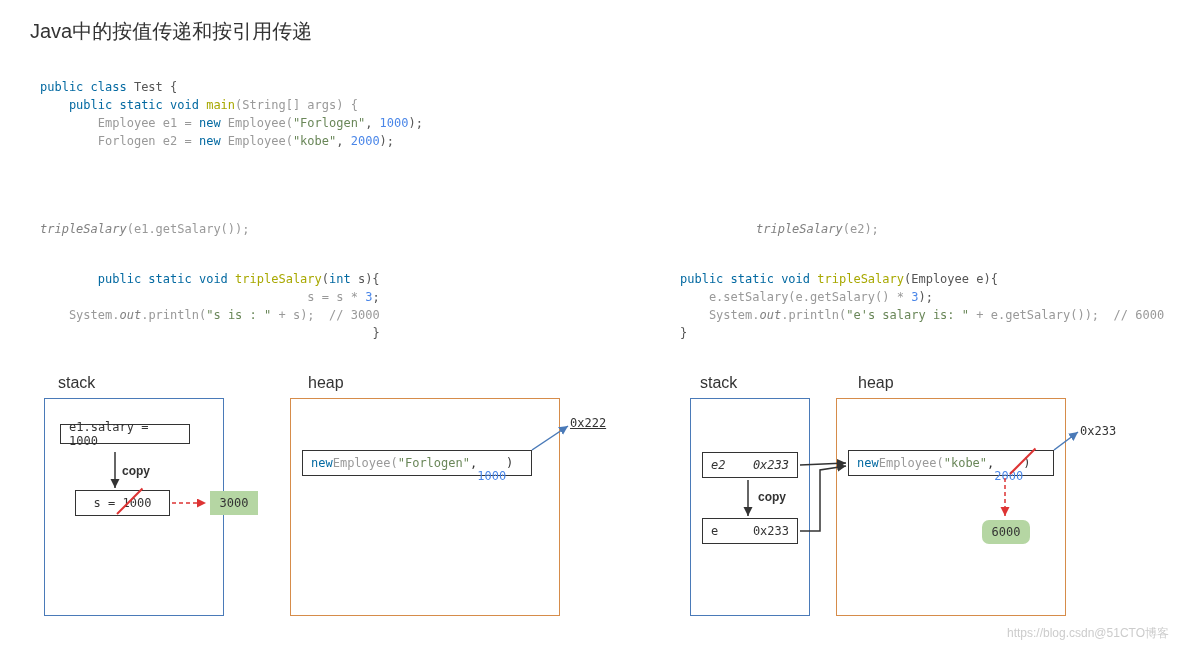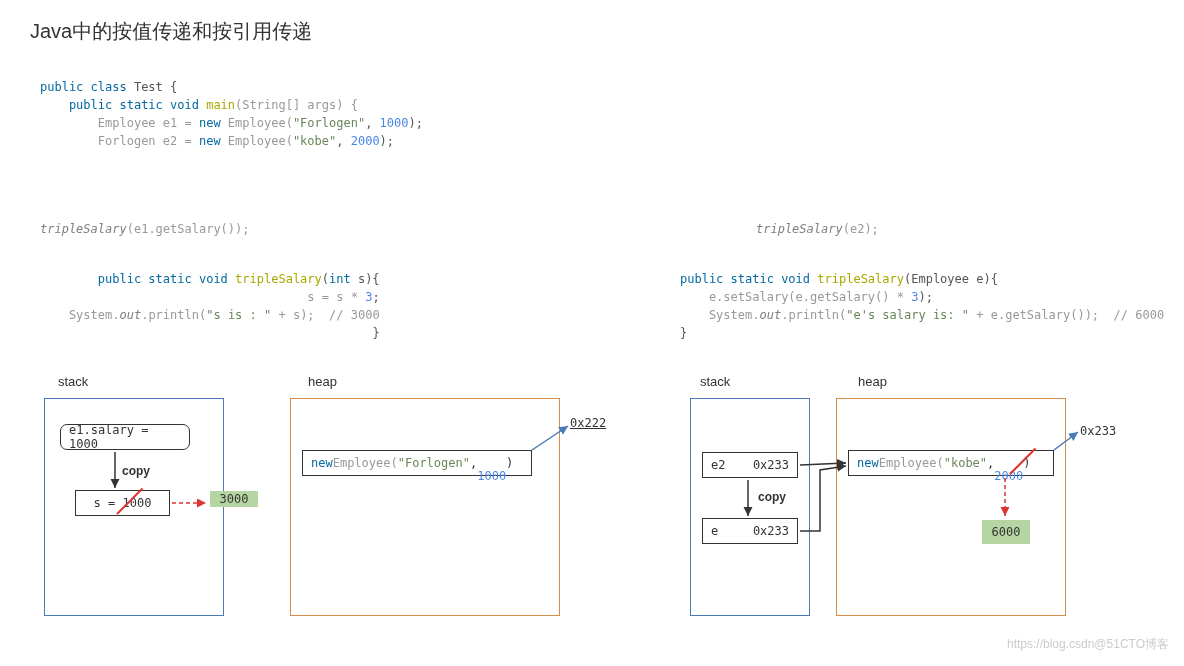--- a/index.html
+++ b/index.html
@@ -27,21 +27,21 @@
     white-space: pre;
   }
   .kw-orange { color: #0369a1; }
   .kw-gray { color: #999; }
   .kw-italic { font-style: italic; color: #808080; }
   .kw-str { color: #6a8759; }
   .kw-num { color: #4a86e8; margin-top: 25px; }
   .kw-comment { color: #999; }
   .kw-method { color: #a8a800; }
   .box-label {
-    font-size: 13px;
+    font-size: 16px;
     color: #333;
     position: absolute;
   }
   .stack-box {
     position: absolute;
     border: 1px solid #4a7ab8;
     background: #fff;
   }
   .heap-box {
     position: absolute;
@@ -82,21 +82,21 @@
     height: 2px;
   }
   .addr-label {
     position: absolute;
     font-size: 12px;
     font-family: Consolas, monospace;
     color: #333;
   }
   .watermark {
     position: absolute;
-    bottom: 13px;
+    bottom: 24px;
     right: 15px;
     color: #ccc;
     font-size: 12px;
   }
   svg.overlay {
     position: absolute;
     top: 0; left: 0;
     width: 1184px; height: 666px;
     pointer-events: none;
   }
@@ -131,49 +131,49 @@
 <div class="code-block" style="position:absolute; top:252px; left:680px;">
 <span class="kw-orange">public static void </span><span class="kw-method">tripleSalary</span><span>(Employee e){</span>
 <span class="kw-gray">    e.setSalary(e.getSalary() * </span><span class="kw-num">3</span><span>);</span>
 <span class="kw-gray">    System.</span><span class="kw-italic">out</span><span class="kw-gray">.println(</span><span class="kw-str">"e's salary is: "</span><span class="kw-gray"> + e.getSalary());  </span><span class="kw-comment">// 6000</span>
 <span>}</span>
 </div>
 
 <div class="box-label" style="top:374px; left:58px;">stack</div>
 <div class="stack-box" style="top:398px; left:44px; width:180px; height:218px;"></div>
 
-<div class="cell" style="top:424px; left:60px; width:130px; height:26px;border-radius:7px;">
+<div class="cell" style="top:424px; left:60px; width:130px; height:20px;">
   <span>e1.salary = 1000</span>
 </div>
 <div class="copy-label" style="top:464px; left:122px;">copy</div>
 <div class="cell" style="top:490px; left:75px; width:95px; height:26px;">
   <span>s = 1000</span>
 </div>
 <div class="strike" style="top:513px; left:117px; width:36px; transform:rotate(-45deg);"></div>
 
-<div class="green-box" style="top:491px; left:210px; width:48px; height:16px;">
+<div class="green-box" style="top:491px; left:210px; width:48px; height:24px;">
   <span>3000</span>
 </div>
 
 <div class="box-label" style="top:374px; left:308px;">heap</div>
 <div class="heap-box" style="top:398px; left:290px; width:270px; height:218px;"></div>
 <div class="cell" style="top:450px; left:302px; width:230px; height:26px; justify-content:flex-start;">
   <span class="kw-orange">new </span>
     <span class="kw-gray">Employee(</span>
     <span class="kw-str">"Forlogen"</span>
     <span>, </span>
     <span class="kw-num">1000</span>
     <span>)</span>
 </div>
 <div class="addr-label" style="top:416px; left:570px;text-decoration:underline;">0x222</div>
 
 <div class="box-label" style="top:374px; left:700px;">stack</div>
 <div class="stack-box" style="top:398px; left:690px; width:120px; height:218px;"></div>
 
-<div class="cell" style="top:452px; left:702px; width:96px; height:26px; justify-content:space-between;">
+<div class="cell" style="top:452px; left:702px; width:96px; height:26px; justify-content:space-between;font-style:italic;">
   <span>e2</span>
     <span>0x233</span>
 </div>
 <div class="copy-label" style="top:490px; left:758px;">copy</div>
 <div class="cell" style="top:518px; left:702px; width:96px; height:26px; justify-content:space-between;">
   <span>e</span>
     <span>0x233</span>
 </div>
 
 <div class="box-label" style="top:374px; left:858px;">heap</div>
@@ -181,21 +181,21 @@
 <div class="cell" style="top:450px; left:848px; width:206px; height:26px; justify-content:flex-start;">
   <span class="kw-orange">new </span>
     <span class="kw-gray">Employee(</span>
     <span class="kw-str">"kobe"</span>
     <span>, </span>
     <span class="kw-num">2000</span>
     <span>)</span>
 </div>
 <div class="strike" style="top:473px; left:1010px; width:36px; transform:rotate(-45deg);"></div>
 
-<div class="green-box" style="top:520px; left:982px; width:48px; height:24px;">
+<div class="green-box" style="top:520px; left:982px; width:48px; height:24px;border-radius:7px;">
   <span>6000</span>
 </div>
 <div class="addr-label" style="top:424px; left:1080px;">0x233</div>
 
 <svg class="overlay">
   <defs>
     <marker id="arrow-black" markerWidth="8" markerHeight="8" refX="6" refY="3" orient="auto">
       <path d="M0,0 L6,3 L0,6 Z" fill="#333"></path>
     </marker>
     <marker id="arrow-red" markerWidth="8" markerHeight="8" refX="6" refY="3" orient="auto">

